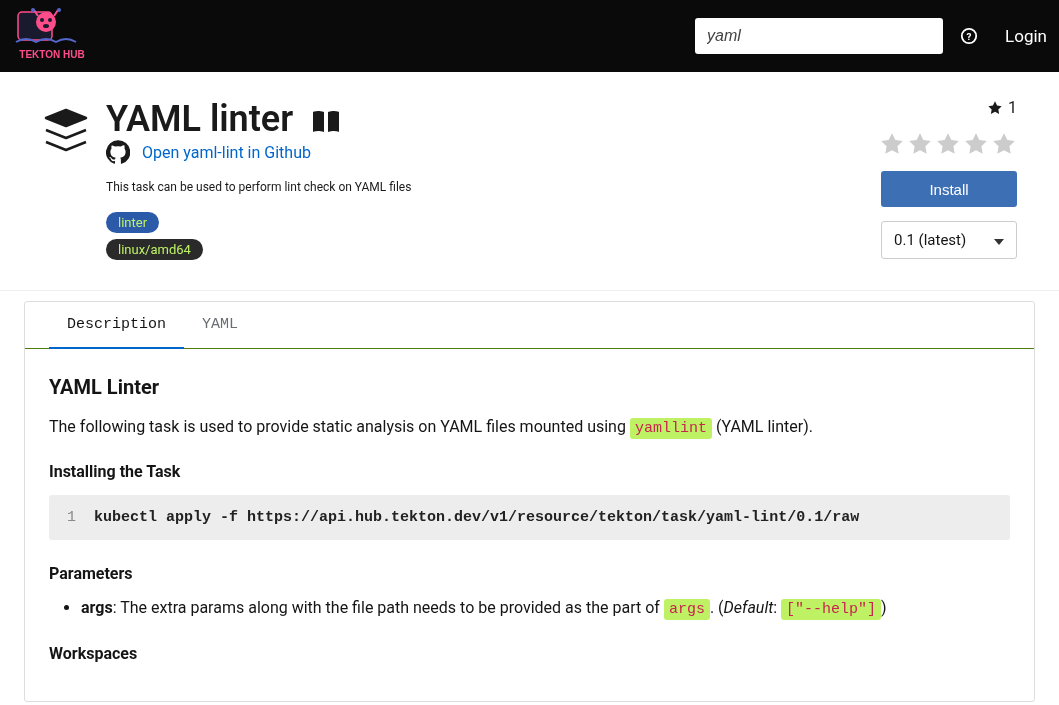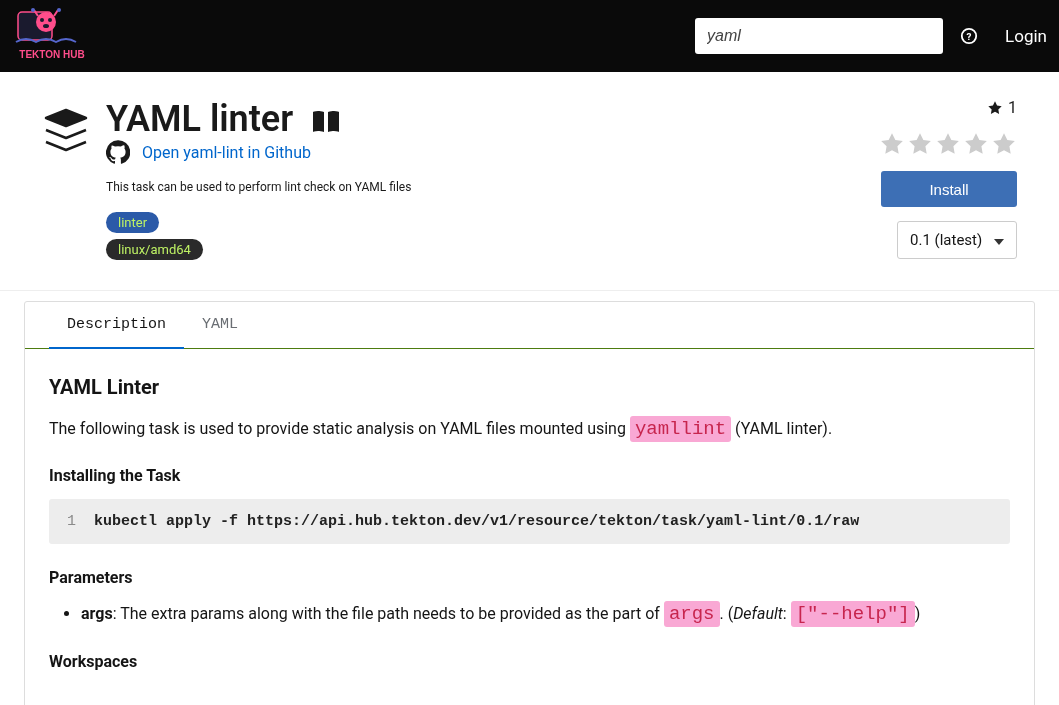--- a/index.html
+++ b/index.html
@@ -158,21 +158,21 @@
       color: #fff;
       border: none;
       border-radius: 3px;
       height: 36px;
       width: 136px;
       font-size: 15px;
       cursor: pointer;
     }
     .version-select {
       height: 38px;
-      width: 120px;
+      width: 136px;
       border: 1px solid #ccc;
       border-radius: 3px;
       background: #fff;
       display: flex;
       align-items: center;
       justify-content: space-between;
       padding: 0 12px;
       font-size: 15px;
       cursor: pointer;
     }
@@ -208,25 +208,25 @@
       font-weight: 700;
       margin-bottom: 16px;
     }
     .content-p {
       font-size: 16px;
       line-height: 1.55;
       margin-bottom: 22px;
     }
     .inline-code {
       font-family: "SFMono-Regular", Consolas, "Liberation Mono", Menlo, monospace;
-      background: #f9a8d4;
+      background: #bef264;
       color: #c7254e;
       padding: 2px 5px;
       border-radius: 3px;
-      font-size: 19px;
+      font-size: 15px;
     }
     .content-h2 {
       font-size: 16px;
       font-weight: 700;
       margin-bottom: 14px;
       margin-top: 4px;
     }
     .code-block {
       background: #ededed;
       border-radius: 3px;

